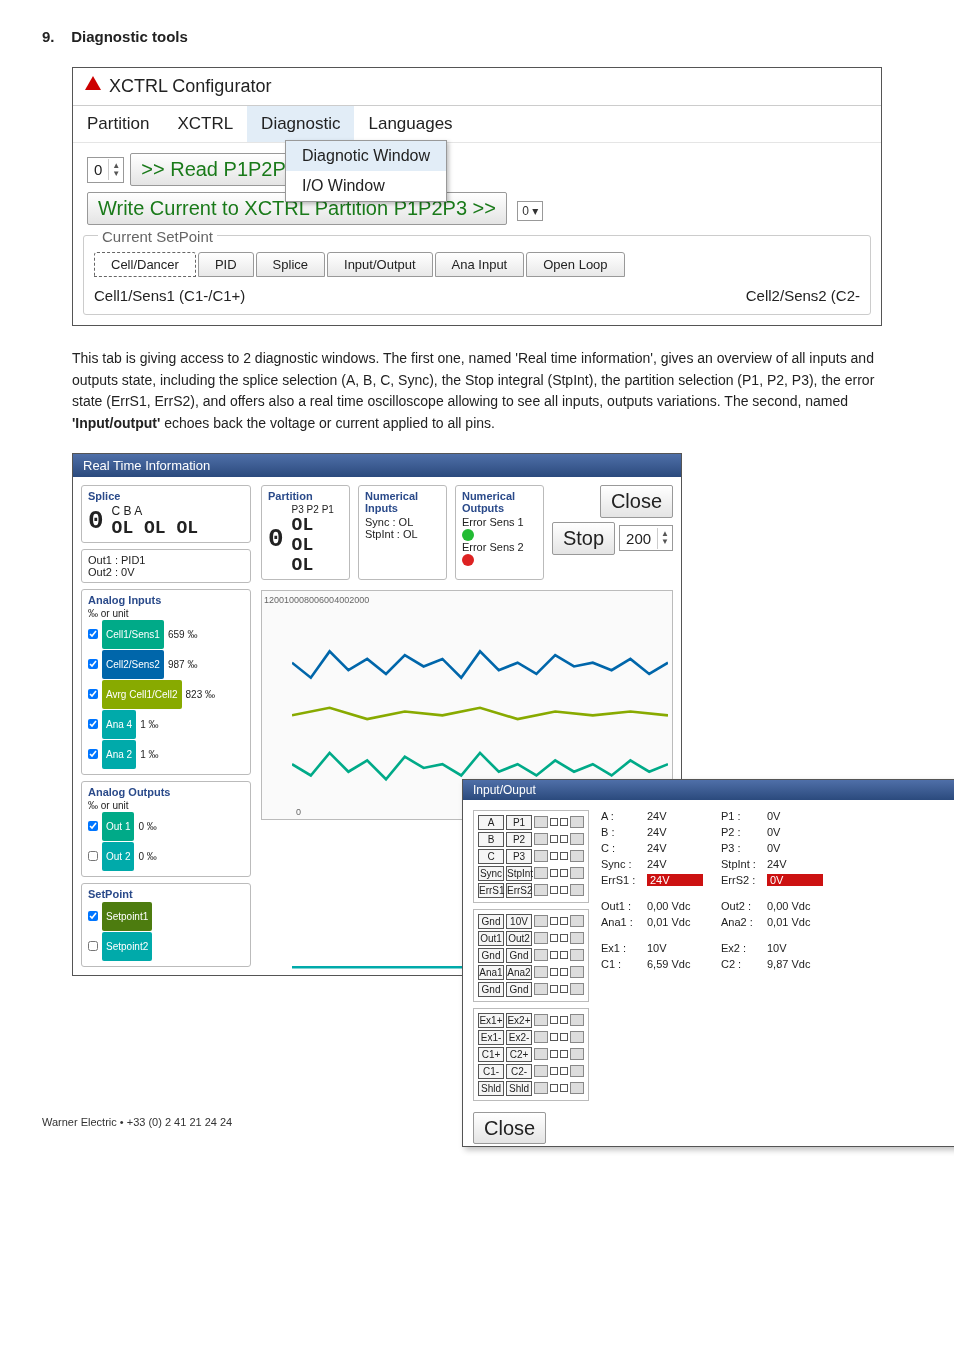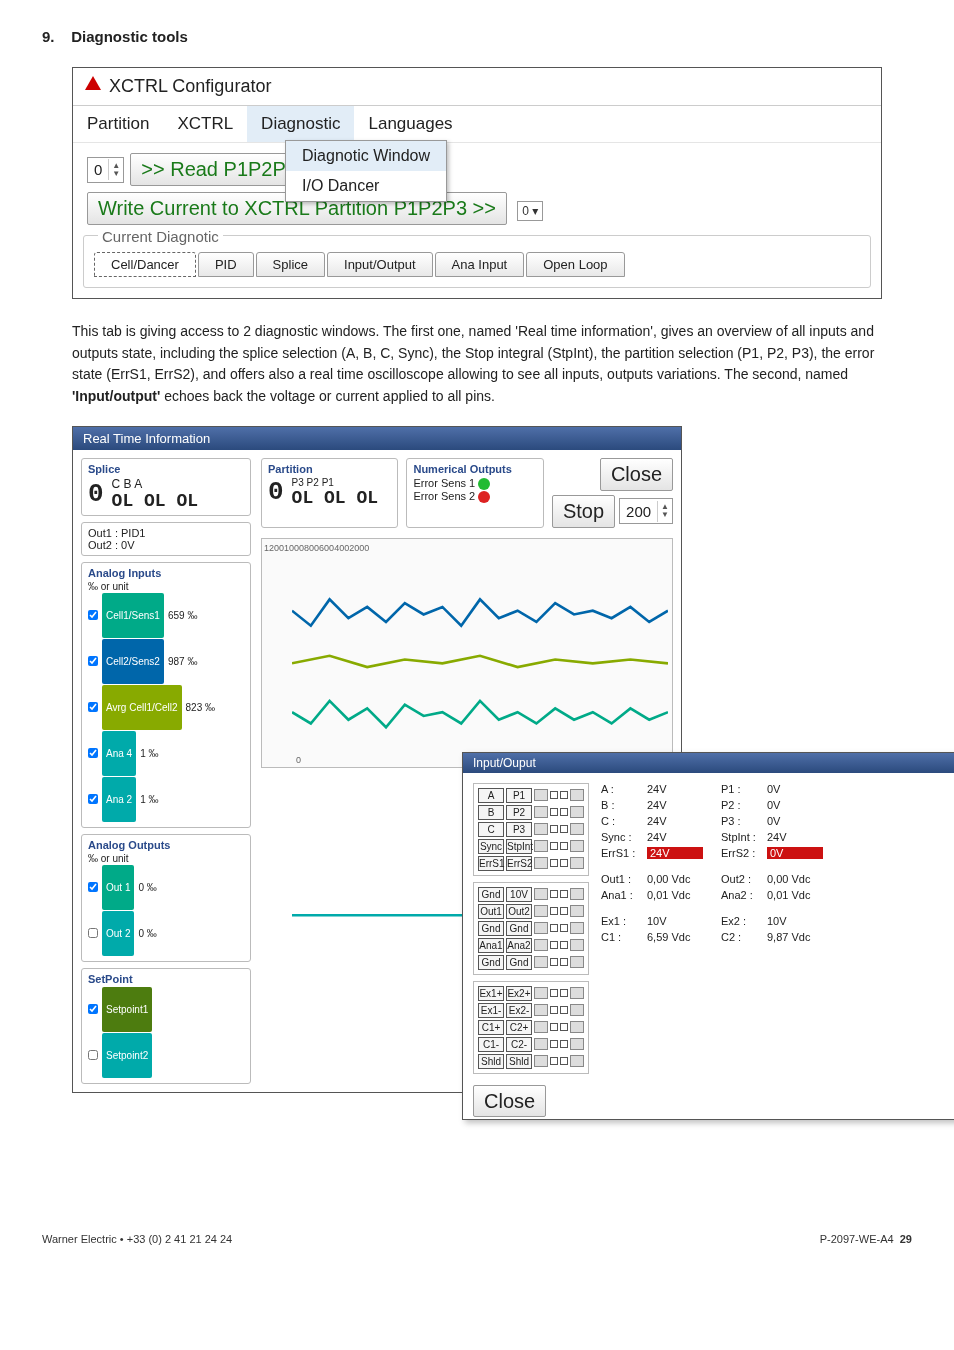--- a/index.html
+++ b/index.html
@@ -34,21 +34,21 @@
 .fig2{margin:6px 30px 28px 30px;position:relative}
 .rti{width:610px;border:1px solid #555;background:#fff}
 .rti-title{background:linear-gradient(#4f6fa8,#2b4a7d);color:#fff;padding:4px 10px;font-size:13px}
 .rti-body{display:flex;gap:10px;padding:8px}
 .leftcol{width:170px;display:flex;flex-direction:column;gap:6px}
 .panel{border:1px solid #bbb;border-radius:3px;padding:4px 6px;font-size:11px}
 .panel-head{font-weight:bold;color:#2a4a8a;font-size:11px;margin-bottom:2px}
 .seg{display:inline-block;font-family:"Courier New",monospace;font-weight:bold;font-size:18px}
 .seg-row{display:flex;align-items:center;gap:8px}
 .ai-row{display:flex;align-items:center;gap:4px;font-size:10px;margin:1px 0}
-.chip{display:inline-block;padding:17px 4px;border-radius:2px;font-size:10px;color:#fff}
+.chip{display:inline-block;padding:9px 4px;border-radius:2px;font-size:10px;color:#fff}
 .centercol{flex:1;display:flex;flex-direction:column;gap:6px}
 .toprow{display:flex;gap:8px}
 .box{border:1px solid #bbb;border-radius:3px;padding:4px 6px;font-size:11px}
 .led{display:inline-block;width:12px;height:12px;border-radius:50%;vertical-align:middle}
 .led-g{background:#2b3}
 .led-r{background:#d22}
 .osc{border:1px solid #bbb;height:230px;background:#fafafa;position:relative;margin-top:4px}
 .osc-ticks{position:absolute;left:2px;top:4px;bottom:4px;display:flex;flex-direction:row;justify-content:space-between;font-size:9px;color:#666}
 .osc-x{position:absolute;bottom:2px;left:34px;right:6px;display:flex;justify-content:space-between;font-size:9px;color:#666}
 .osc-plot{position:absolute;left:30px;right:4px;top:4px;bottom:16px}
@@ -94,32 +94,36 @@
         <span class="spin-arrows">▲<br>▼</span>
       </span>
       <span class="btn btn-g">&gt;&gt; Read P1P2P</span>
     </div>
     <div class="write-row">
       <span class="btn btn-g write-strike">Write Current to XCTRL Partition P1P2P3 &gt;&gt;</span>
       <span style="display:inline-block;border:1px solid #999;padding:2px 4px;margin-left:6px;font-size:12px;color:#333">0 ▾</span>
     </div>
     <div class="dropdown">
       <div>Diagnotic Window</div>
-      <div>I/O Dancer</div>
+      <div>I/O Window</div>
     </div>
   </div>
   <div class="fieldset">
-    <span class="fieldset-title">Current Diagnotic</span>
+    <span class="fieldset-title">Current SetPoint</span>
     <div class="tabs">
       <span class="tab sel">Cell/Dancer</span>
       <span class="tab">PID</span>
       <span class="tab">Splice</span>
       <span class="tab">Input/Output</span>
       <span class="tab">Ana Input</span>
       <span class="tab">Open Loop</span>
+    </div>
+    <div class="cell-row">
+      <span>Cell1/Sens1 (C1-/C1+)</span>
+      <span>Cell2/Sens2 (C2-</span>
     </div>
   </div>
 </div>
 
 <p class="para">
   <span>This tab is giving access to 2 diagnostic windows. The first one, named 'Real time information', gives an overview of all inputs and outputs state, including the splice selection (A, B, C, Sync), the Stop integral (StpInt), the partition selection (P1, P2, P3), the error state (ErrS1, ErrS2), and offers also a real time oscilloscope allowing to see all inputs, outputs variations. The second, named </span>
   <b>'Input/output'</b>
   <span> echoes back the voltage or current applied to all pins.</span>
 </p>
 
@@ -209,20 +213,25 @@
             <div class="panel-head">Partition</div>
             <div class="seg-row">
               <span class="seg" style="font-size:26px">0</span>
               <span>
                 <div style="font-size:10px">P3 P2 P1</div>
                 <div class="seg">OL OL OL</div>
               </span>
             </div>
           </div>
           <div class="box" style="flex:1">
+            <div class="panel-head">Numerical Inputs</div>
+            <div>Sync   : OL</div>
+            <div>StpInt : OL</div>
+          </div>
+          <div class="box" style="flex:1">
             <div class="panel-head">Numerical Outputs</div>
             <div><span>Error Sens 1</span> <span class="led led-g"></span></div>
             <div><span>Error Sens 2</span> <span class="led led-r"></span></div>
           </div>
           <div style="display:flex;flex-direction:column;gap:4px;align-items:flex-end">
             <span class="btn">Close</span>
             <div style="display:flex;gap:4px;align-items:center">
               <span class="btn">Stop</span>
               <span class="spin">
                <span class="spin-val">200</span>

